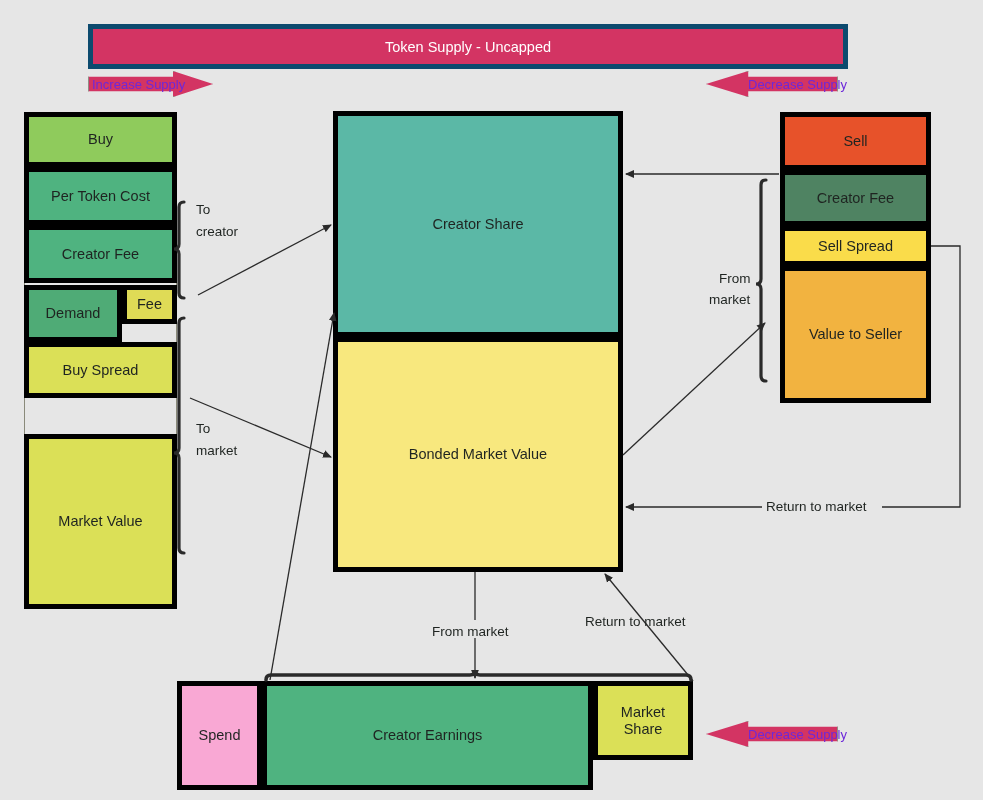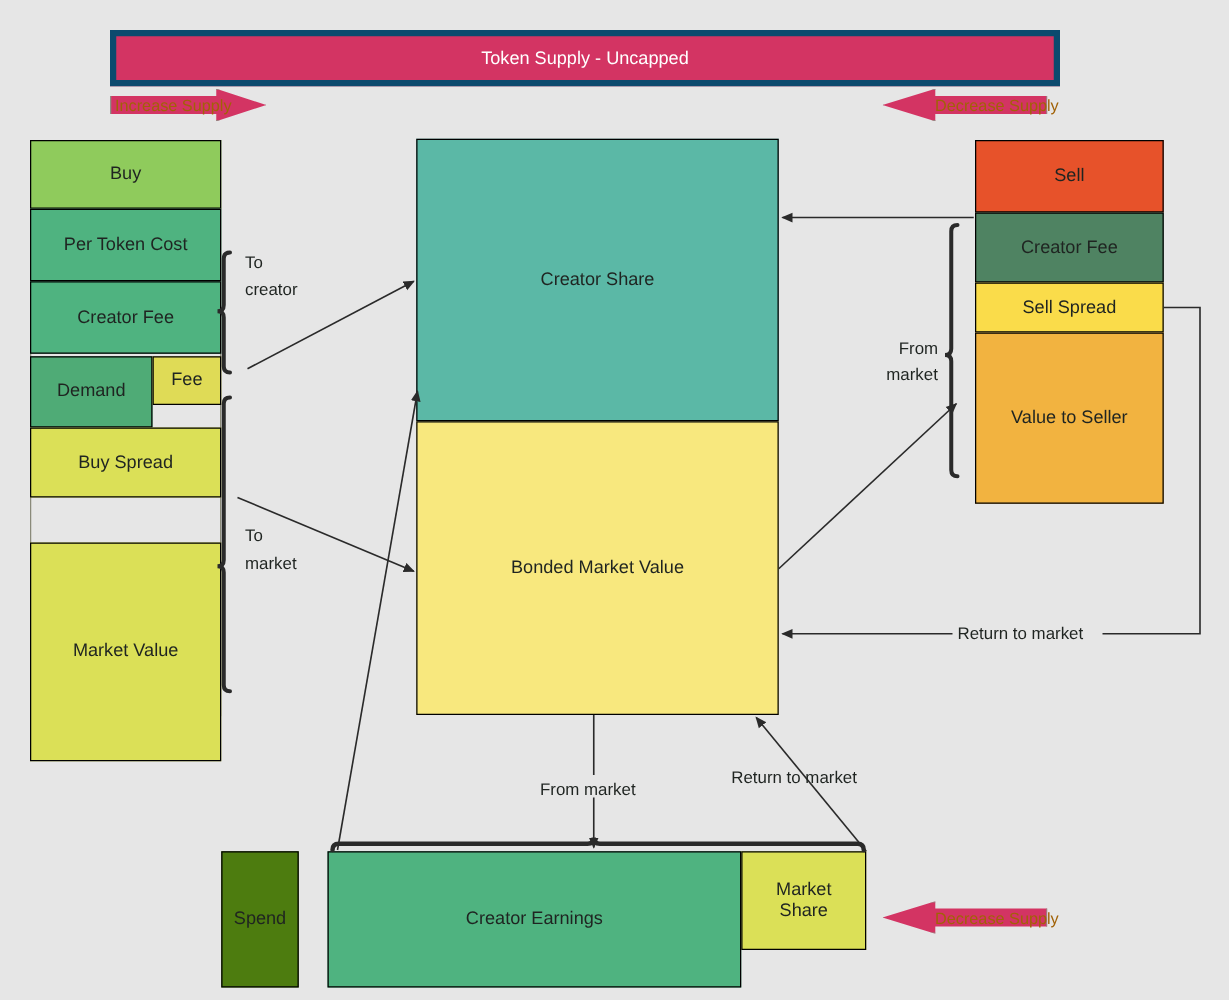--- a/index.html
+++ b/index.html
@@ -3,42 +3,42 @@
 <meta charset="utf-8">
 <style>
   html,body{margin:0;padding:0;}
   body{
     width:983px;height:800px;
     background:#e6e6e6;
     font-family:"Liberation Sans", sans-serif;
     overflow:hidden;
   }
   #stage{position:relative;width:983px;height:800px;}
-  .box{position:absolute;box-sizing:border-box;border:1px solid #000000;
+  .box{position:absolute;box-sizing:border-box;border:5px solid #000000;
        display:flex;align-items:center;justify-content:center;text-align:center;
        color:#1f2421;font-size:14.5px;line-height:1.15;}
   .col-wrap{position:absolute;box-sizing:border-box;border:1px solid #8a8a7a;}
   .title-bar{
     position:absolute;left:88px;top:24px;width:750px;height:35px;
     background:#d33463;border:5px solid #0c4a6e;
     display:flex;align-items:center;justify-content:center;
     color:#ffffff;font-size:14.5px;
   }
   
   .supply{position:absolute;height:26px;}
   .supply .arrowshape{position:absolute;inset:0;background:#d33463;
      border:1px solid #8f8f85;box-sizing:border-box;}
   .supply.right .arrowshape{
      clip-path:polygon(0 22%,68% 22%,68% 0,100% 50%,68% 100%,68% 78%,0 78%);
   }
   .supply.left .arrowshape{
      clip-path:polygon(100% 22%,32% 22%,32% 0,0 50%,32% 100%,32% 78%,100% 78%);
   }
   .supply .lbl{position:absolute;top:0;height:26px;display:flex;align-items:center;
-     color:#a16207;font-size:13px;white-space:nowrap;z-index:3;}
+     color:#6d28d9;font-size:13px;white-space:nowrap;z-index:3;}
   
   svg#lines{position:absolute;left:0;top:0;width:983px;height:800px;overflow:visible;}
   text.ann{font-family:"Liberation Sans", sans-serif;font-size:13.5px;fill:#1f2421;}
 </style>
 </head>
 <body>
 
 <div id="stage">
 
   <div class="title-bar">
@@ -97,21 +97,21 @@
   <div class="box" style="left:780px;top:170px;width:151px;height:56px;background:#4f8362;">
     <span>Creator Fee</span>
   </div>
   <div class="box" style="left:780px;top:226px;width:151px;height:40px;background:#fadc4a;">
     <span>Sell Spread</span>
   </div>
   <div class="box" style="left:780px;top:266px;width:151px;height:137px;background:#f2b340;">
     <span>Value to Seller</span>
   </div>
 
-  <div class="box" style="left:177px;top:681px;width:62px;height:109px;background:#4d7c0f;align-items:center;">
+  <div class="box" style="left:177px;top:681px;width:85px;height:109px;background:#f9a8d4;align-items:center;">
     <span>Spend</span>
   </div>
   <div class="box" style="left:262px;top:681px;width:331px;height:109px;background:#4fb380;">
     <span>Creator Earnings</span>
   </div>
   <div class="box" style="left:593px;top:681px;width:100px;height:79px;background:#dbe057;">
     <span style="display:block;max-width:70px;">Market Share</span>
   </div>
 
   <svg id="lines" viewBox="0 0 983 800">

